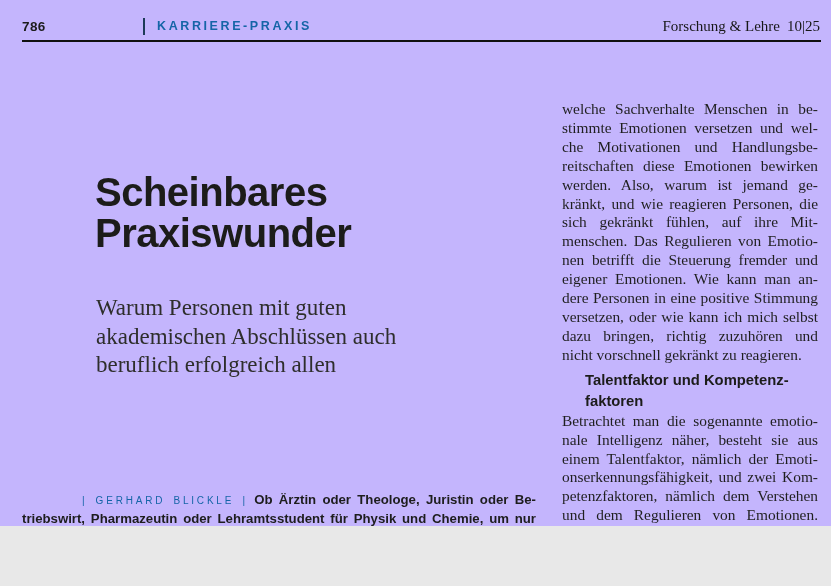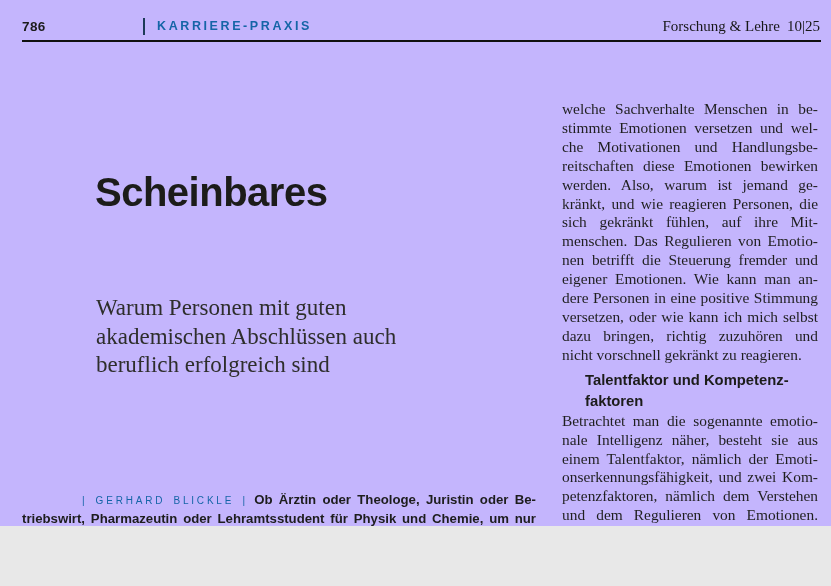--- a/index.html
+++ b/index.html
@@ -85,23 +85,24 @@
     <span class="hdr-pagenum">786</span>
     <span class="hdr-divider"></span>
     <span class="hdr-section">KARRIERE-PRAXIS</span>
     <span class="hdr-journal"><span>Forschung &amp; Lehre</span><span class="hdr-issue">10|25</span></span>
   </header>
 
   <div class="hdr-rule"></div>
 
   <h1 class="headline" style="margin:0;">
     <span style="display:block">Scheinbares</span>
+    <span style="display:block">Praxiswunder</span>
   </h1>
 
-  <p class="subtitle">Warum Personen mit guten akademischen Abschlüssen auch beruflich erfolgreich sind</p>
+  <p class="subtitle">Warum Personen mit guten akademischen Abschlüssen auch beruflich erfolgreich allen</p>
 
   <p class="lead"><span class="lead-author">| GERHARD BLICKLE |</span> <span>Ob Ärztin oder Theologe, Juristin oder Be­triebswirt, Pharmazeutin oder Lehramtsstudent für Physik und Chemie, um nur einige Beispiele zu nennen, eines ist allen gemeinsam an deutschen Universitä­ten: Sie alle erhalten eine sehr gute, theoretisch fundierte und breite Ausbildung. Aber sind sie auch in der Praxis erfolgreich?</span></p>
 
   <div class="rightcol">
     <p class="body-para">welche Sachverhalte Menschen in be­stimmte Emotionen versetzen und wel­che Motivationen und Handlungsbe­reitschaften diese Emotionen bewirken werden. Also, warum ist jemand ge­kränkt, und wie reagieren Personen, die sich gekränkt fühlen, auf ihre Mit­menschen. Das Regulieren von Emotio­nen betrifft die Steuerung fremder und eigener Emotionen. Wie kann man an­dere Personen in eine positive Stim­mung versetzen, oder wie kann ich mich selbst dazu bringen, richtig zuzu­hören und nicht vorschnell gekränkt zu reagieren.</p>
     <h2 class="subhead">Talentfaktor und Kompetenz­faktoren</h2>
     <p class="body-para">Betrachtet man die sogenannte emotio­nale Intelligenz näher, besteht sie aus einem Talentfaktor, nämlich der Emoti­onserkennungsfähigkeit, und zwei Kom­petenzfaktoren, nämlich dem Verstehen und dem Regulieren von Emotionen. Kompetenzen können durch Talent, Anstrengung, Training und Übung in einem bestimmten Anwendungskontext</p>
   </div>
 
 </div>

